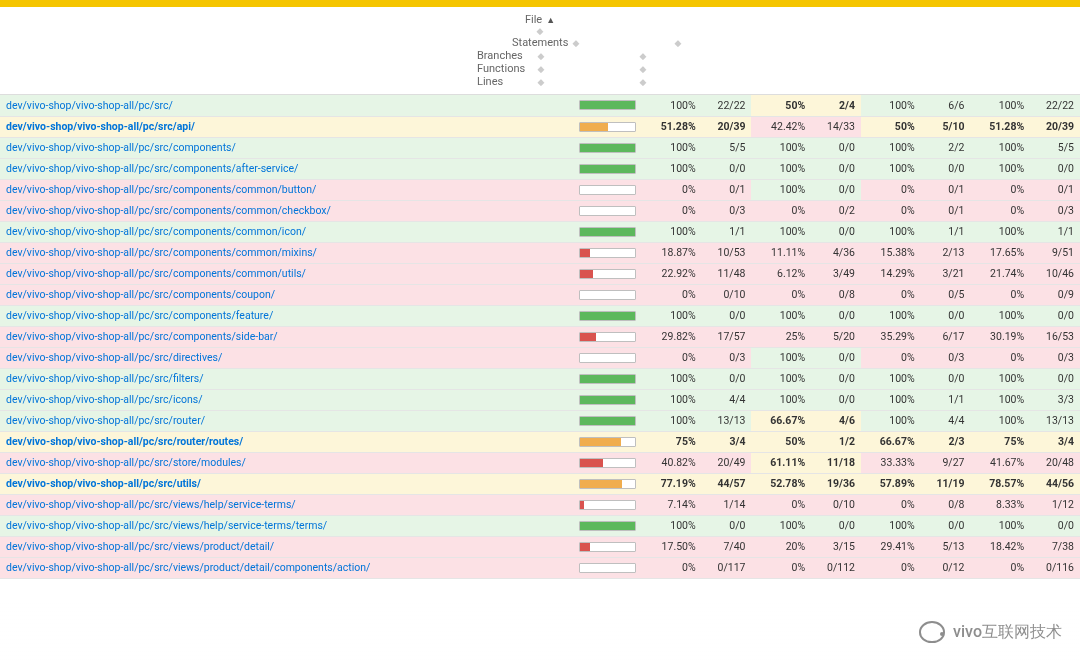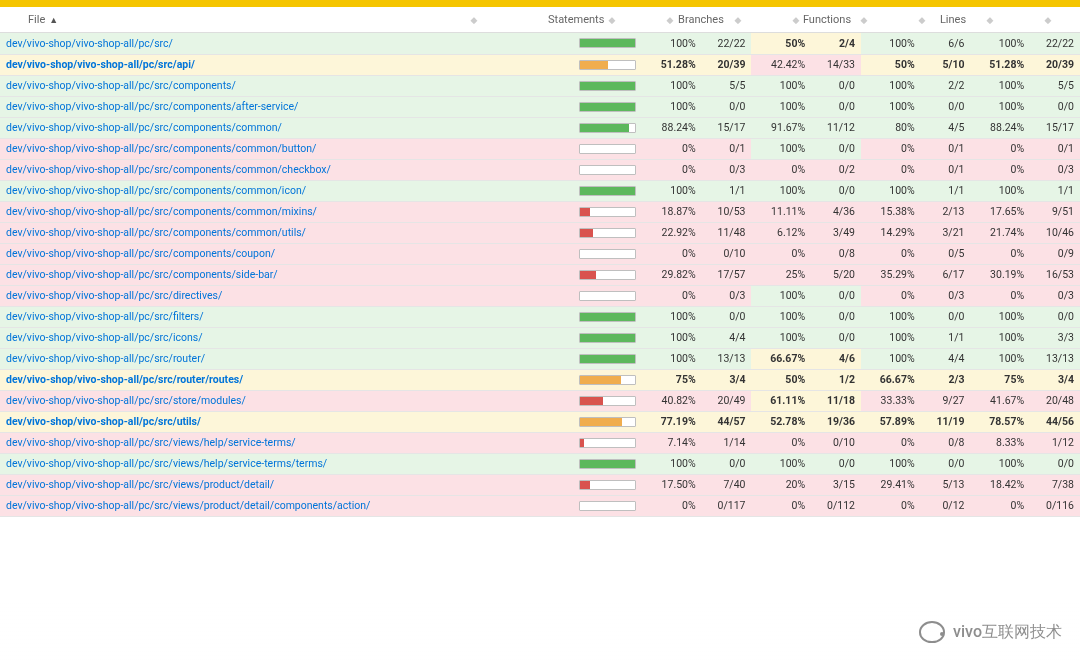--- a/index.html
+++ b/index.html
@@ -1,21 +1,21 @@
 <!DOCTYPE html>
 <html><head>
 <meta charset="utf-8">
 <style>
   *{box-sizing:border-box;}
   body{margin:0;font-family:-apple-system,BlinkMacSystemFont,"Segoe UI",Roboto,sans-serif;font-size:11px;background:#fff;color:#333;width:1080px;}
   .topbar{height:7px;background:#f5c500;}
-  .header{display:flex;background:#fff;border-bottom:1px solid #ddd;padding:6px 28px;align-items:center;}
+  .header{display:flex;background:#fff;border-bottom:1px solid #ddd;padding:6px 12px;align-items:center;flex-direction:column;}
   .header .file-h{flex:1;display:flex;align-items:center;gap:4px;color:#666;}
   .sort-ind{font-size:9px;color:#555;}
-  .header .col-h{width:50px;text-align:center;padding-right:6px;color:#666;}
+  .header .col-h{width:50px;text-align:left;padding-right:6px;color:#666;margin-left:44px;}
   .header .col-wide{width:60px;}
   .header .sicon{width:8px;text-align:center;color:#ccc;font-size:9px;}
   .hdr-group{display:flex;align-items:center;}
   .hdr-group.first{margin-left:70px;}
   table{border-collapse:collapse;width:100%;}
   tr{height:21px;border-bottom:1px solid #e5e5e5;}
   td{padding:2px 6px;}
   .file-cell{width:580px;max-width:580px;}
   .file-link{color:#0074D9;text-decoration:none;font-size:10.5px;}
   .bar-cell{width:70px;padding-right:6px;}
@@ -133,36 +133,20 @@
         <td class="num pct wide high">100%</td>
         <td class="num frac high">0/0</td>
         <td class="num pct wide high">100%</td>
         <td class="num frac high">0/0</td>
         <td class="num pct wide high">100%</td>
         <td class="num frac high">0/0</td>
         <td class="num pct wide high">100%</td>
         <td class="num frac high">0/0</td>
       </tr>
       <tr>
-        <td class="file-cell high"><a href="#" class="file-link">dev/vivo-shop/vivo-shop-all/pc/src/components/common/</a></td>
-        <td class="bar-cell high">
-          <div class="bar">
-            <span class="fill green" style="width:88.24%"></span>
-          </div>
-        </td>
-        <td class="num pct wide high">88.24%</td>
-        <td class="num frac high">15/17</td>
-        <td class="num pct wide high">91.67%</td>
-        <td class="num frac high">11/12</td>
-        <td class="num pct wide high">80%</td>
-        <td class="num frac high">4/5</td>
-        <td class="num pct wide high">88.24%</td>
-        <td class="num frac high">15/17</td>
-      </tr>
-      <tr>
         <td class="file-cell low"><a href="#" class="file-link">dev/vivo-shop/vivo-shop-all/pc/src/components/common/button/</a></td>
         <td class="bar-cell low">
           <div class="bar">
             <span class="fill red" style="width:0%"></span>
           </div>
         </td>
         <td class="num pct wide low">0%</td>
         <td class="num frac low">0/1</td>
         <td class="num pct wide high">100%</td>
         <td class="num frac high">0/0</td>
@@ -243,20 +227,36 @@
           </div>
         </td>
         <td class="num pct wide low">0%</td>
         <td class="num frac low">0/10</td>
         <td class="num pct wide low">0%</td>
         <td class="num frac low">0/8</td>
         <td class="num pct wide low">0%</td>
         <td class="num frac low">0/5</td>
         <td class="num pct wide low">0%</td>
         <td class="num frac low">0/9</td>
+      </tr>
+      <tr>
+        <td class="file-cell high"><a href="#" class="file-link">dev/vivo-shop/vivo-shop-all/pc/src/components/feature/</a></td>
+        <td class="bar-cell high">
+          <div class="bar">
+            <span class="fill green" style="width:100%"></span>
+          </div>
+        </td>
+        <td class="num pct wide high">100%</td>
+        <td class="num frac high">0/0</td>
+        <td class="num pct wide high">100%</td>
+        <td class="num frac high">0/0</td>
+        <td class="num pct wide high">100%</td>
+        <td class="num frac high">0/0</td>
+        <td class="num pct wide high">100%</td>
+        <td class="num frac high">0/0</td>
       </tr>
       <tr>
         <td class="file-cell low"><a href="#" class="file-link">dev/vivo-shop/vivo-shop-all/pc/src/components/side-bar/</a></td>
         <td class="bar-cell low">
           <div class="bar">
             <span class="fill red" style="width:29.82%"></span>
           </div>
         </td>
         <td class="num pct wide low">29.82%</td>
         <td class="num frac low">17/57</td>

